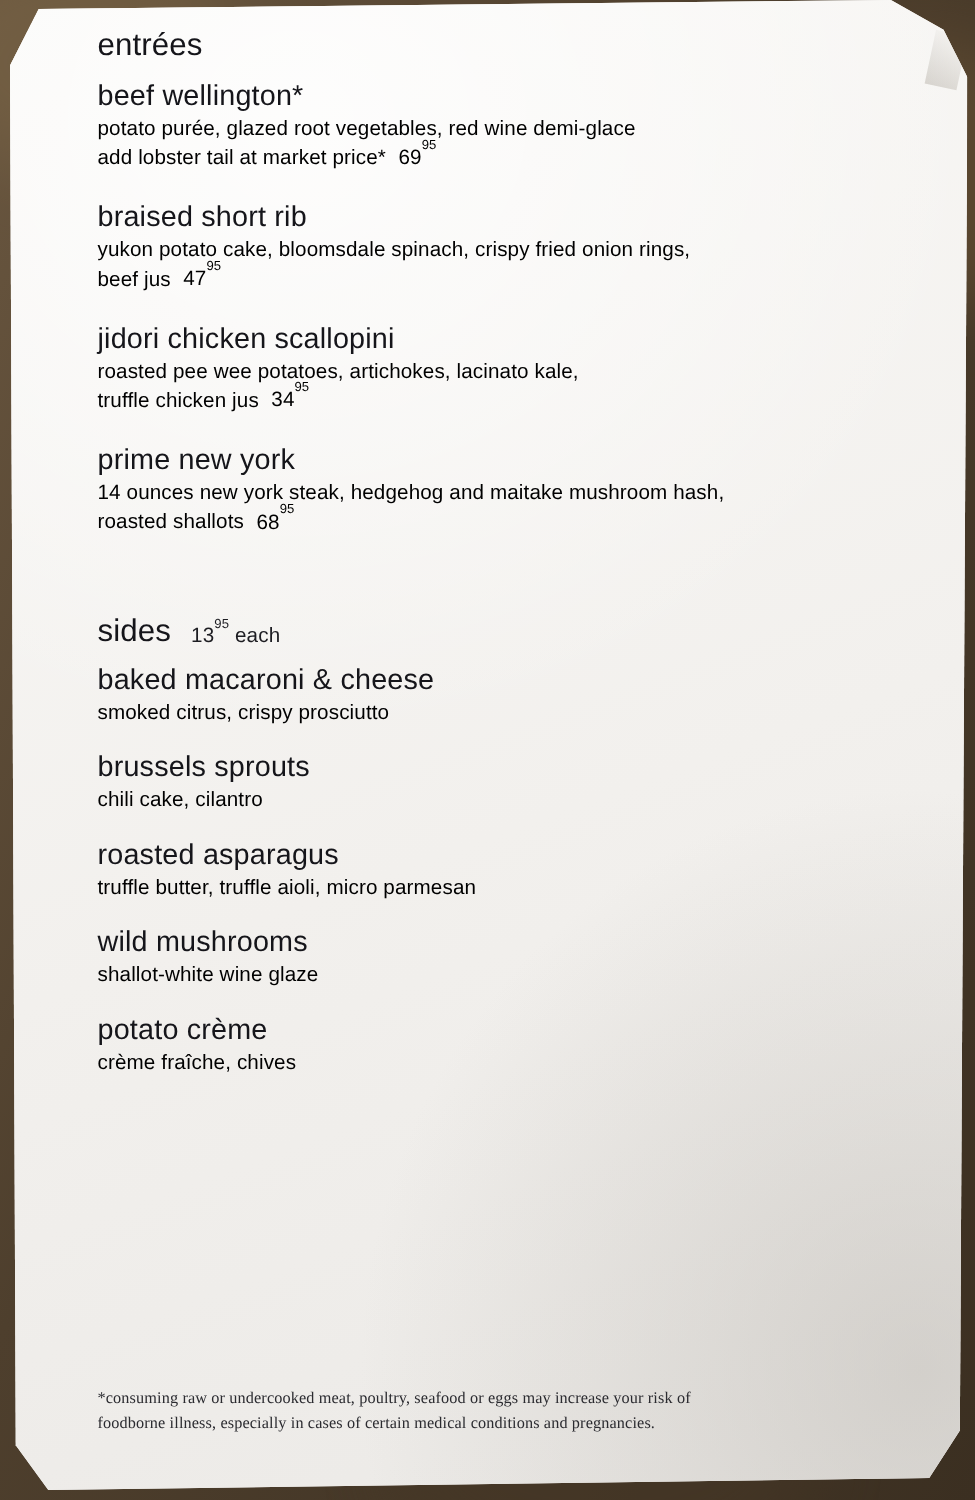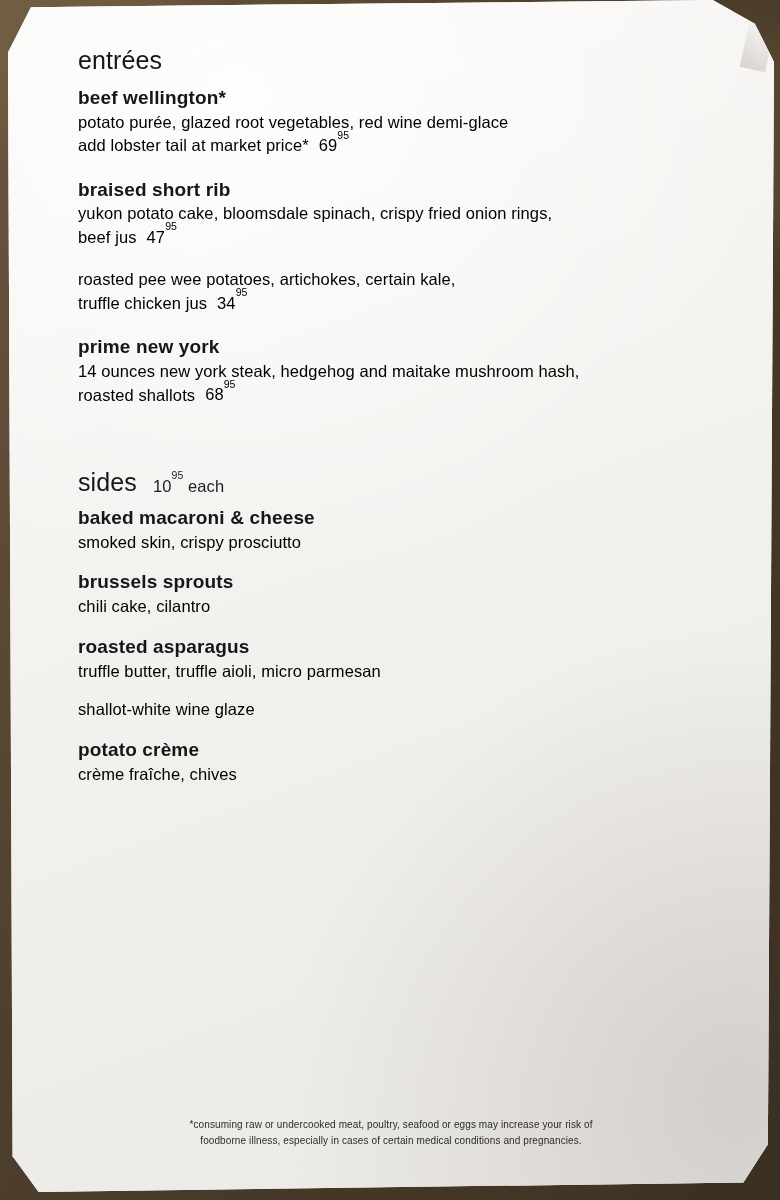--- a/index.html
+++ b/index.html
@@ -57,21 +57,21 @@
     inset: 0;
     background:
       radial-gradient(120% 70% at 30% 8%, rgba(255,255,255,.75) 0%, rgba(255,255,255,0) 60%),
       radial-gradient(90% 60% at 95% 92%, rgba(190,186,180,.55) 0%, rgba(255,255,255,0) 65%),
       linear-gradient(160deg, #faf9f7 0%, #f2f0ed 55%, #ebe9e6 100%);
     pointer-events: none;
   }
   .content {
     position: absolute;
     inset: 0;
-    padding: 46px 66px 0 70px;
+    padding: 22px 66px 0 70px;
     box-sizing: border-box;
   }
 
   .section-head {
     font-size: 25px;
     font-weight: 400;
     letter-spacing: .1px;
     color: #15151a;
     margin: 0 0 10px 0;
     display: flex;
@@ -86,25 +86,24 @@
   .section-note sup {
     font-size: 10.5px;
     top: -.5em;
     position: relative;
   }
 
   .items { margin: 0; padding: 0; list-style: none; }
   .item { margin-bottom: 20px; }
   .item:last-child { margin-bottom: 0; }
   .item-name {
-    font-size: 19px;
+    font-size: 23px;
     color: #15151a;
     letter-spacing: .15px;
     line-height: 1.35;
-    font-weight: bold;
   }
   .item-desc {
     font-size: 16.5px;
     color: #000000;
     letter-spacing: .1px;
     line-height: 1.38;
   }
   .price {
     white-space: nowrap;
     margin-left: 10px;
@@ -121,27 +120,28 @@
   .spacer { height: 62px; }
 
   #sides-section .item { margin-bottom: 16px; }
   #sides-section .section-head { margin-bottom: 8px; }
 
   .footnote {
     position: absolute;
     left: 0;
     right: 0;
     bottom: 44px;
-    text-align: center;
-    font-size: 10px;
+    text-align: left;
+    font-size: 13px;
     line-height: 1.55;
     color: #2b2b30;
     letter-spacing: .1px;
     padding: 0 70px;
     box-sizing: border-box;
+    font-family: Liberation Serif, serif;
   }
   .corner-sheen {
     position: absolute;
     right: 4px;
     top: 26px;
     width: 26px;
     height: 44px;
     background: linear-gradient(200deg, rgba(255,255,255,.0), rgba(120,110,95,.25));
     transform: rotate(12deg);
     pointer-events: none;
@@ -170,52 +170,54 @@
               <div class="item-name">beef wellington*</div>
               <div class="item-desc">potato purée, glazed root vegetables, red wine demi-glace</div>
               <div class="item-desc">add lobster tail at market price*<span class="price"><span>69</span><sup>95</sup></span></div>
             </li>
             <li class="item">
               <div class="item-name">braised short rib</div>
               <div class="item-desc">yukon potato cake, bloomsdale spinach, crispy fried onion rings,</div>
               <div class="item-desc">beef jus<span class="price"><span>47</span><sup>95</sup></span></div>
             </li>
             <li class="item">
-              <div class="item-desc">roasted pee wee potatoes, artichokes, certain kale,</div>
+              <div class="item-name">jidori chicken scallopini</div>
+              <div class="item-desc">roasted pee wee potatoes, artichokes, lacinato kale,</div>
               <div class="item-desc">truffle chicken jus<span class="price"><span>34</span><sup>95</sup></span></div>
             </li>
             <li class="item">
               <div class="item-name">prime new york</div>
               <div class="item-desc">14 ounces new york steak, hedgehog and maitake mushroom hash,</div>
               <div class="item-desc">roasted shallots<span class="price"><span>68</span><sup>95</sup></span></div>
             </li>
           </ul>
       </section>
 
       <div class="spacer"></div>
 
       <section id="sides-section">
         <h2 class="section-head">
           <span>sides</span>
-          <span class="section-note"><span>10</span><sup>95</sup><span> each</span></span>
+          <span class="section-note"><span>13</span><sup>95</sup><span> each</span></span>
         </h2>
         <ul class="items" id="sides-items">
             <li class="item">
               <div class="item-name">baked macaroni &amp; cheese</div>
-              <div class="item-desc">smoked skin, crispy prosciutto</div>
+              <div class="item-desc">smoked citrus, crispy prosciutto</div>
             </li>
             <li class="item">
               <div class="item-name">brussels sprouts</div>
               <div class="item-desc">chili cake, cilantro</div>
             </li>
             <li class="item">
               <div class="item-name">roasted asparagus</div>
               <div class="item-desc">truffle butter, truffle aioli, micro parmesan</div>
             </li>
             <li class="item">
+              <div class="item-name">wild mushrooms</div>
               <div class="item-desc">shallot-white wine glaze</div>
             </li>
             <li class="item">
               <div class="item-name">potato crème</div>
               <div class="item-desc">crème fraîche, chives</div>
             </li>
           </ul>
       </section>
 
       <div class="footnote">

